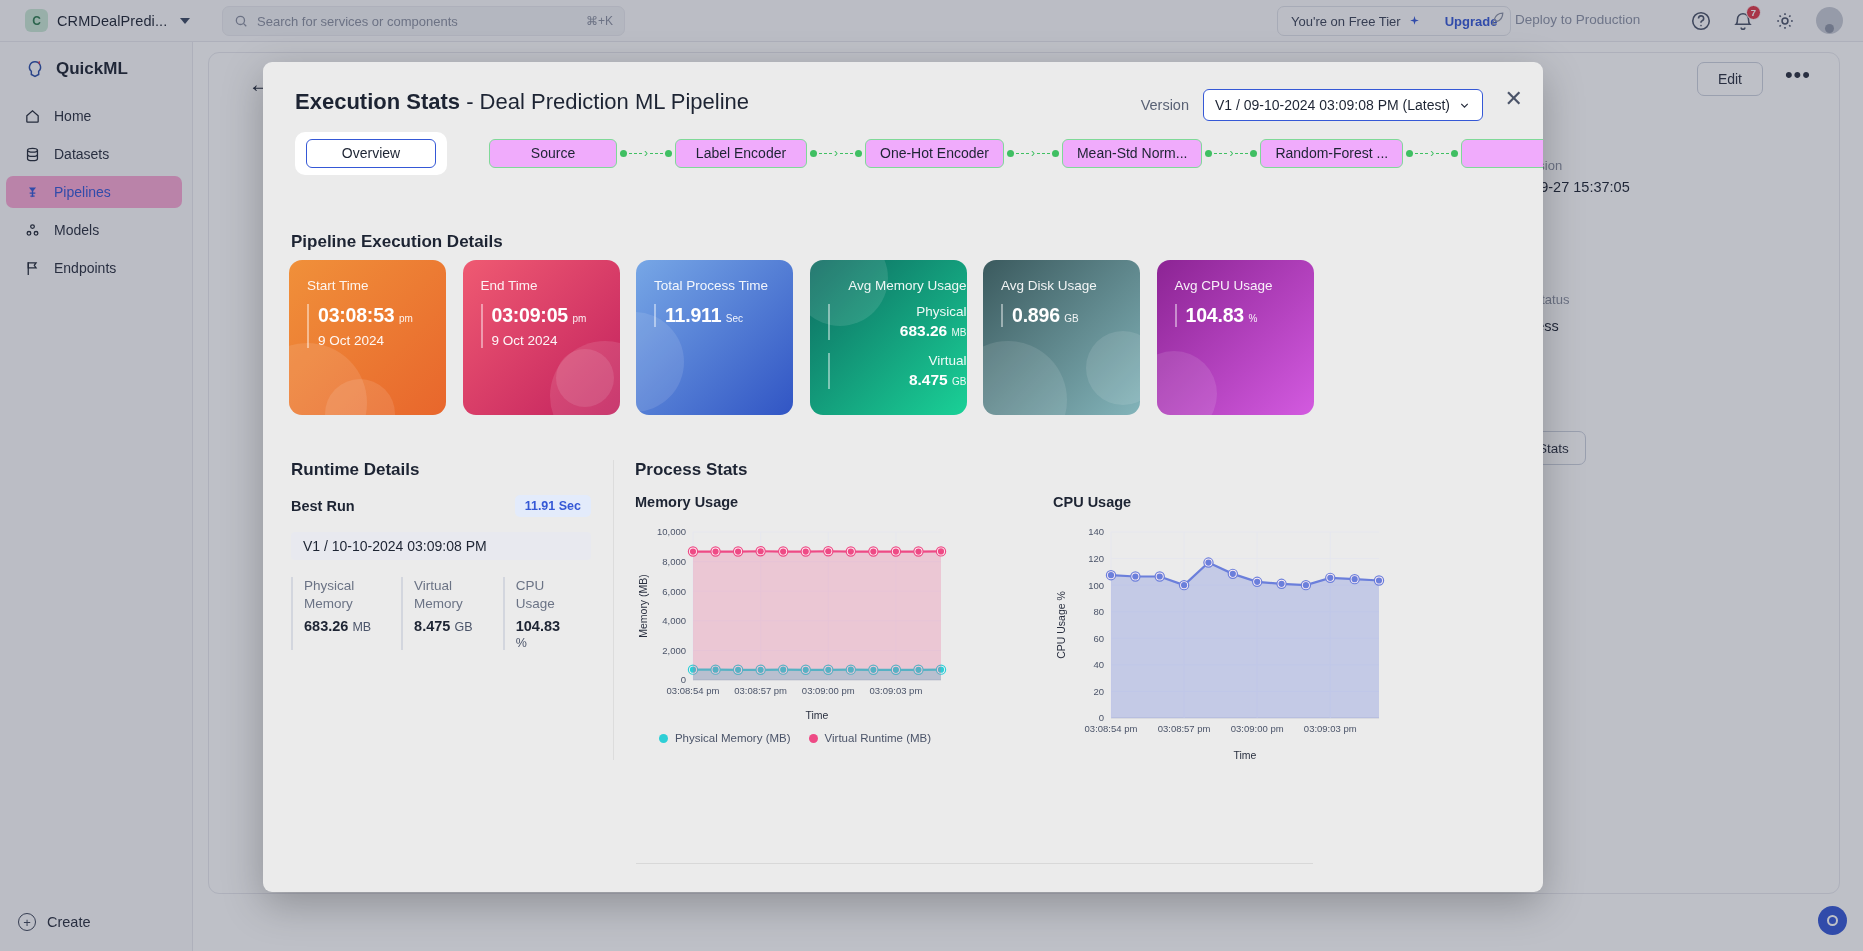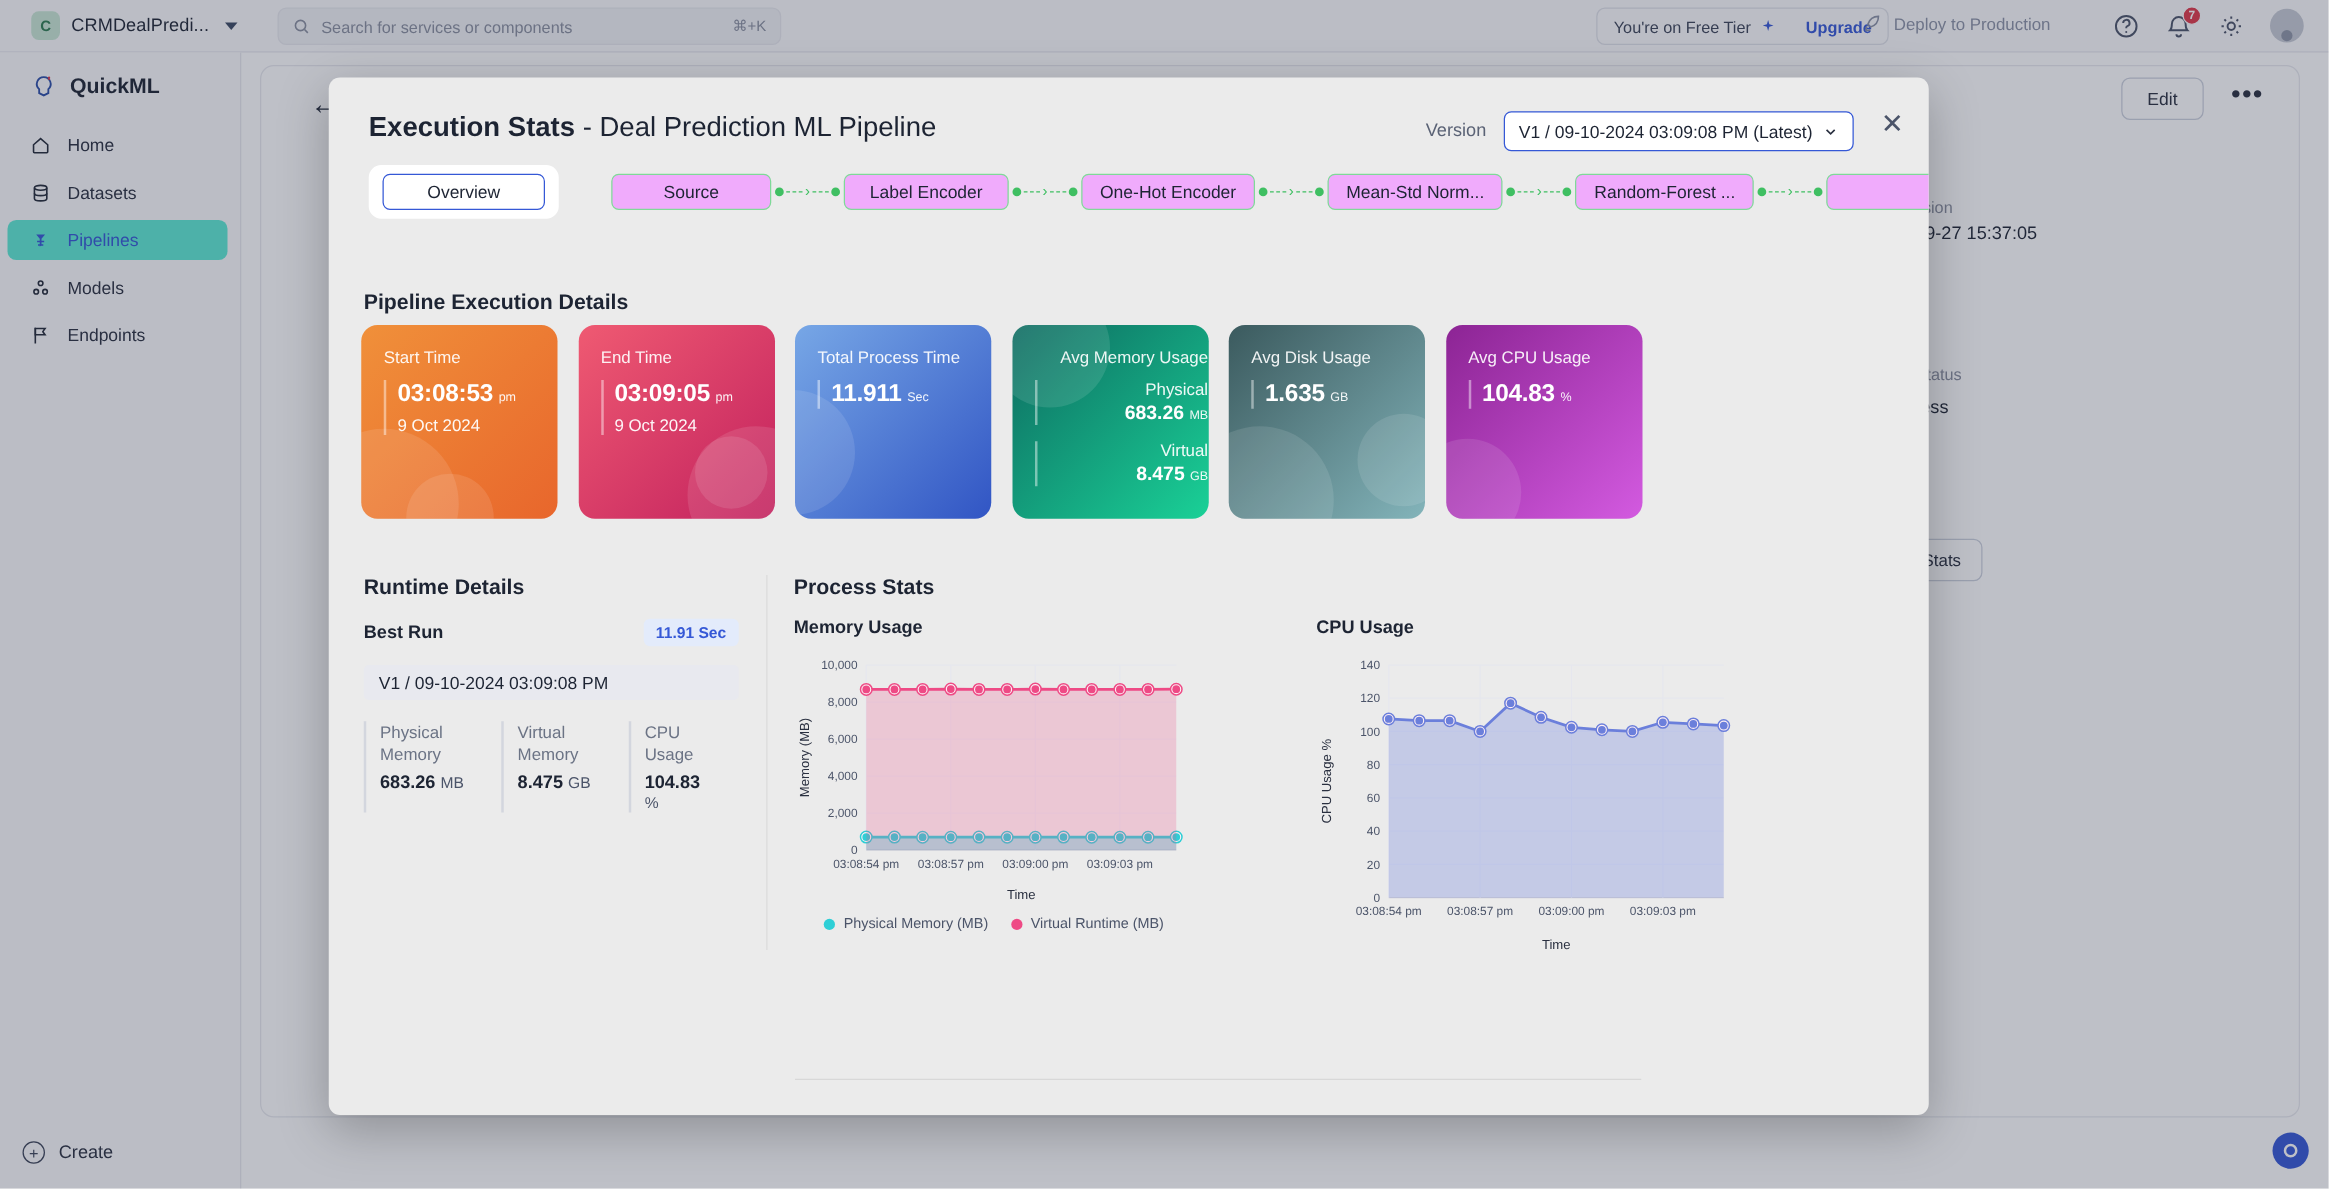--- a/index.html
+++ b/index.html
@@ -69,21 +69,21 @@
     position: absolute; left: 0; top: 42px; width: 193px; height: 909px;
     background: #fbfbfc; border-right: 1px solid #e8e9ee;
   }
   .brand { display: flex; align-items: center; gap: 10px; padding: 16px 0 20px 24px; }
   .brand-text { font-size: 17px; font-weight: 700; color: #1d2433; }
   .nav-item {
     display: flex; align-items: center; gap: 13px; height: 32px;
     margin: 0 10px 6px 6px; padding-left: 18px; border-radius: 7px;
     font-size: 14px; color: #2a3040;
   }
-  .nav-item.active { background: #5eead4; color: #3558d6; font-weight: 500; }
+  .nav-item.active { background: #f9a8d4; color: #3558d6; font-weight: 500; }
   .nav-item.active svg { color: #3558d6; }
   .nav-item svg { color: #232a38; flex: 0 0 auto; }
   .create-btn {
     position: absolute; left: 18px; bottom: 20px;
     display: flex; align-items: center; gap: 11px; font-size: 14.5px; color: #2a3040;
   }
   .plus-circ {
     width: 18px; height: 18px; border-radius: 50%; border: 1.6px solid #3d4559;
     display: flex; align-items: center; justify-content: center; font-size: 13px; line-height: 1;
     color: #3d4559;
@@ -486,21 +486,21 @@
             <span class="unit">GB</span>
           </div>
         </div>
       </div>
 
       <div class="card" style="background:linear-gradient(135deg,#3b5a5e,#83b4ba);">
         <span class="blob" style="width:118px;height:118px;left:-34px;bottom:-44px;"></span>
         <span class="blob" style="width:74px;height:74px;right:-20px;bottom:10px;"></span>
         <div class="card-label">Avg Disk Usage</div>
         <div class="card-metric">
-          <span class="big">1.635</span>
+          <span class="big">0.896</span>
           <span class="unit">GB</span>
         </div>
       </div>
 
       <div class="card" style="background:linear-gradient(135deg,#8c2494,#d35ae0);">
         <span class="blob" style="width:86px;height:86px;left:-26px;bottom:-22px;"></span>
         <div class="card-label">Avg CPU Usage</div>
         <div class="card-metric">
           <span class="big">104.83</span>
           <span class="unit">%</span>
@@ -511,21 +511,21 @@
 
     <div class="sec-title" id="runtime-title">Runtime Details</div>
     <div class="divider-v"></div>
     <div class="sec-title" id="process-title">Process Stats</div>
 
     <div class="runtime-box">
       <div class="best-run-row">
         <span class="best-run-label">Best Run</span>
         <span class="best-run-pill">11.91 Sec</span>
       </div>
-      <div class="version-row">V1 / 09-10-2024 03:09:08 PM</div>
+      <div class="version-row">V1 / 10-10-2024 03:09:08 PM</div>
       <div class="metrics-row">
         <div class="metric-col">
           <div class="metric-name">Physical Memory</div>
           <div class="metric-val">
             <span>683.26</span>
             <span class="u">MB</span>
           </div>
         </div>
         <div class="metric-col">
           <div class="metric-name">Virtual Memory</div>

